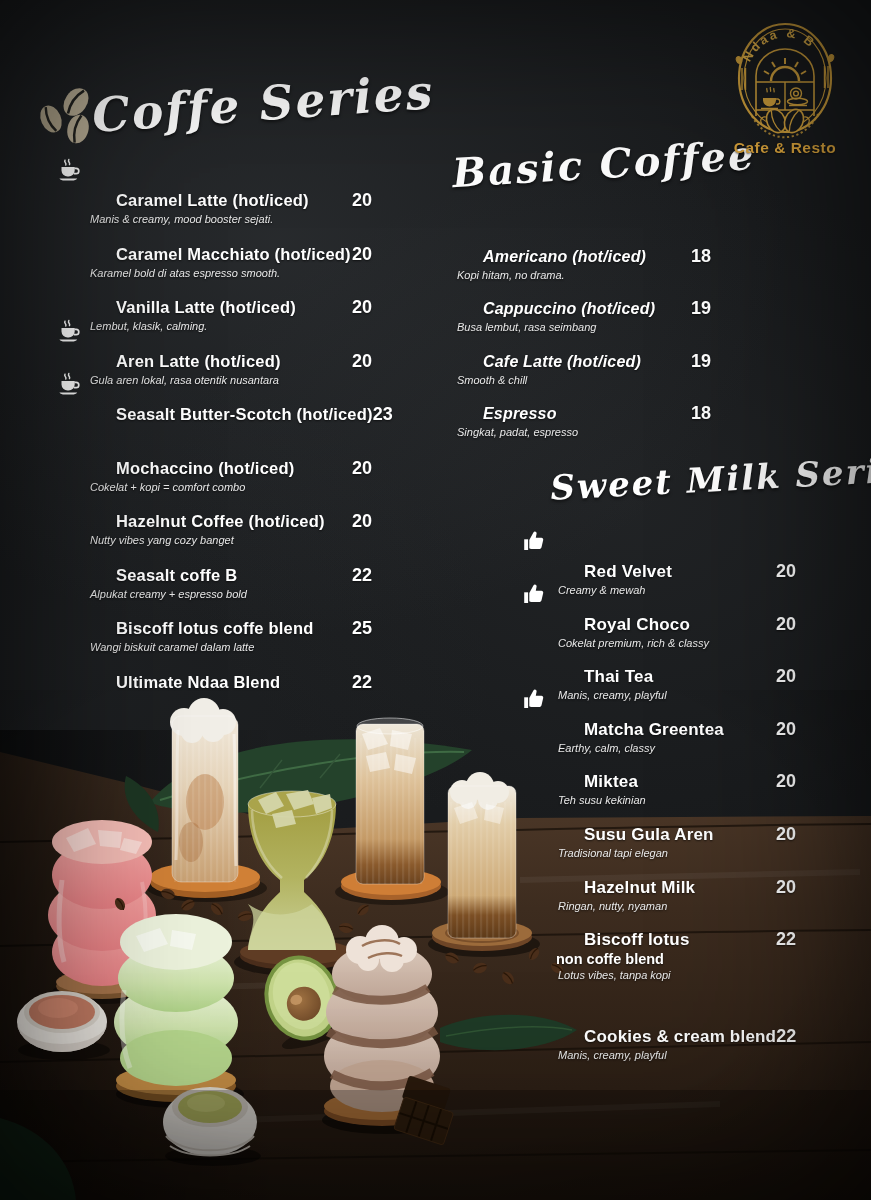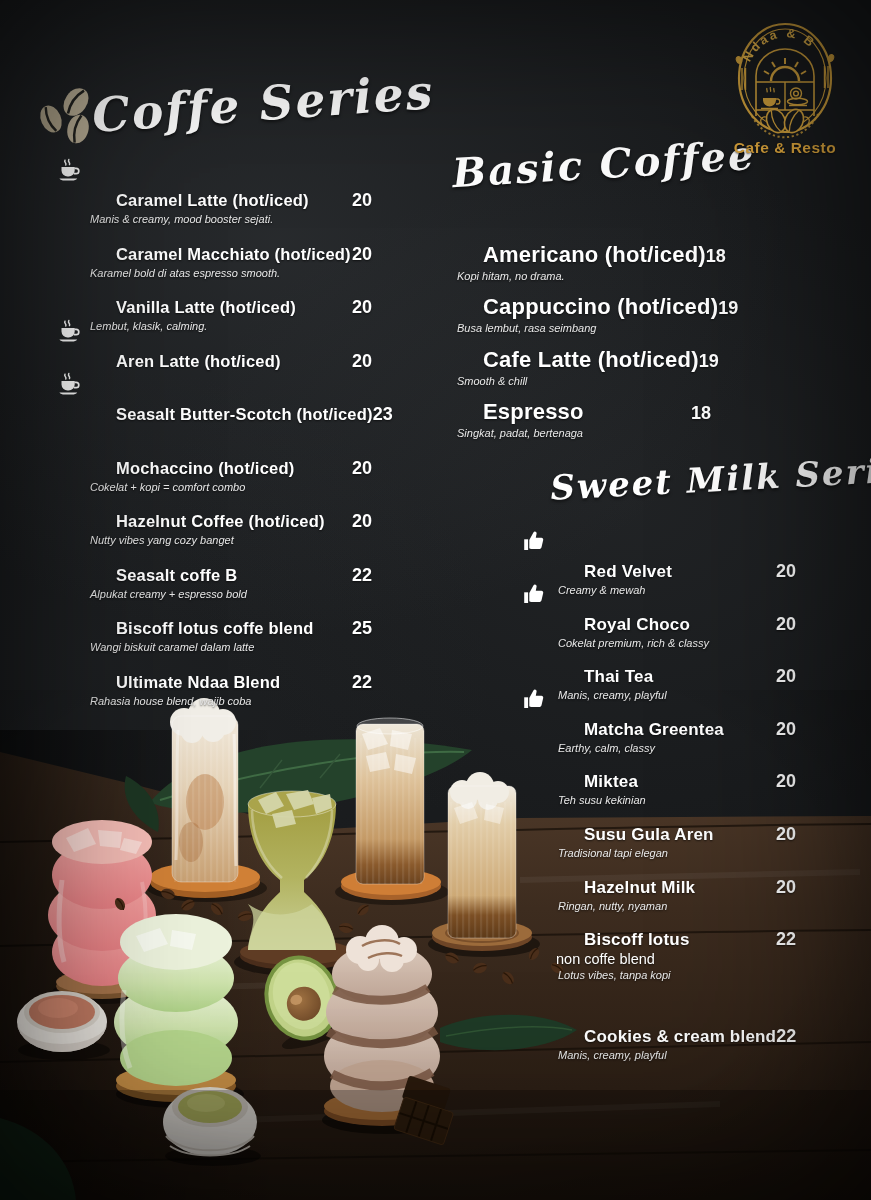--- a/index.html
+++ b/index.html
@@ -29,26 +29,26 @@
   #col-basic{left:455px;top:216px;width:256px;}
   #col-sweet{left:556px;top:531px;width:240px;}
   .item{position:relative;}
   #col-coffe .item{height:53.5px;}
   #col-basic .item{height:52.3px;}
   #col-sweet .item{height:52.6px;}
   #col-sweet .item.tall{height:97px;}
   .item-head{display:flex;justify-content:space-between;align-items:baseline;}
   .item-name{font-weight:bold;font-size:16.5px;letter-spacing:.2px;white-space:nowrap;
     text-shadow:0 1px 2px rgba(0,0,0,.6);margin-left:28px;}
-  #col-basic .item-name{font-size:22px;}
+  #col-basic .item-name{font-size:16px;font-style:italic;}
   #col-sweet .item-name{font-size:17px;}
   .item-price{font-weight:bold;font-size:18px;text-shadow:0 1px 2px rgba(0,0,0,.6);margin-top:30px;}
   .item-desc{font-style:italic;font-size:11px;color:#e9e9e9;margin-top:2px;padding-left:2px;
     text-shadow:0 1px 2px rgba(0,0,0,.6);white-space:nowrap;}
-  .item-sub{font-weight:normal;font-size:14.5px;margin-top:1px;text-shadow:0 1px 2px rgba(0,0,0,.6);}
+  .item-sub{font-weight:bold;font-size:14.5px;margin-top:1px;text-shadow:0 1px 2px rgba(0,0,0,.6);}
   .icon-slot{position:absolute;left:-30px;top:-2px;width:26px;height:24px;}
   #col-sweet .icon-slot{left:-34px;}
   
   #logo{position:absolute;left:722px;top:20px;z-index:20;}
   #logo-caption{position:absolute;left:710px;top:139px;width:150px;text-align:center;z-index:20;
     color:#d9a33c;font-weight:bold;font-size:15.5px;letter-spacing:.5px;
     text-shadow:0 1px 2px rgba(0,0,0,.6);}
   
   #photo{position:absolute;left:0;top:690px;z-index:10;}
 </style>
@@ -176,20 +176,21 @@
       <div class="item-desc">Lembut, klasik, calming.</div>
     </div>
     <div class="item">
       <span class="icon-slot"><svg width="26" height="24">
             <use href="#icon-cup"></use>
           </svg></span>
       <div class="item-head">
           <span class="item-name">Aren Latte (hot/iced)</span>
           <span class="item-price">20</span>
         </div>
+      <div class="item-desc">Gula aren lokal, rasa otentik nusantara</div>
     </div>
     <div class="item">
       <span class="icon-slot"><svg width="26" height="24">
             <use href="#icon-cup"></use>
           </svg></span>
       <div class="item-head">
           <span class="item-name">Seasalt Butter-Scotch (hot/iced)</span>
           <span class="item-price">23</span>
         </div>
     </div>
@@ -219,21 +220,20 @@
           <span class="item-name">Biscoff lotus coffe blend</span>
           <span class="item-price">25</span>
         </div>
       <div class="item-desc">Wangi biskuit caramel dalam latte</div>
     </div>
     <div class="item">
       <div class="item-head">
           <span class="item-name">Ultimate Ndaa Blend</span>
           <span class="item-price">22</span>
         </div>
-      <div class="item-desc">Rahasia house blend, wajib coba</div>
     </div>
   </div>
 
   <div id="col-basic" class="menu-col">
     <div class="item">
       <div class="item-head">
           <span class="item-name">Americano (hot/iced)</span>
           <span class="item-price">18</span>
         </div>
       <div class="item-desc">Kopi hitam, no drama.</div>
@@ -250,21 +250,21 @@
           <span class="item-name">Cafe Latte (hot/iced)</span>
           <span class="item-price">19</span>
         </div>
       <div class="item-desc">Smooth &amp; chill</div>
     </div>
     <div class="item">
       <div class="item-head">
           <span class="item-name">Espresso</span>
           <span class="item-price">18</span>
         </div>
-      <div class="item-desc">Singkat, padat, bertenaga</div>
+      <div class="item-desc">Singkat, padat, espresso</div>
     </div>
   </div>
 
   <div id="col-sweet" class="menu-col">
     <div class="item">
       <span class="icon-slot"><svg width="24" height="24">
             <use href="#icon-thumb"></use>
           </svg></span>
       <div class="item-head">
           <span class="item-name">Red Velvet</span>

